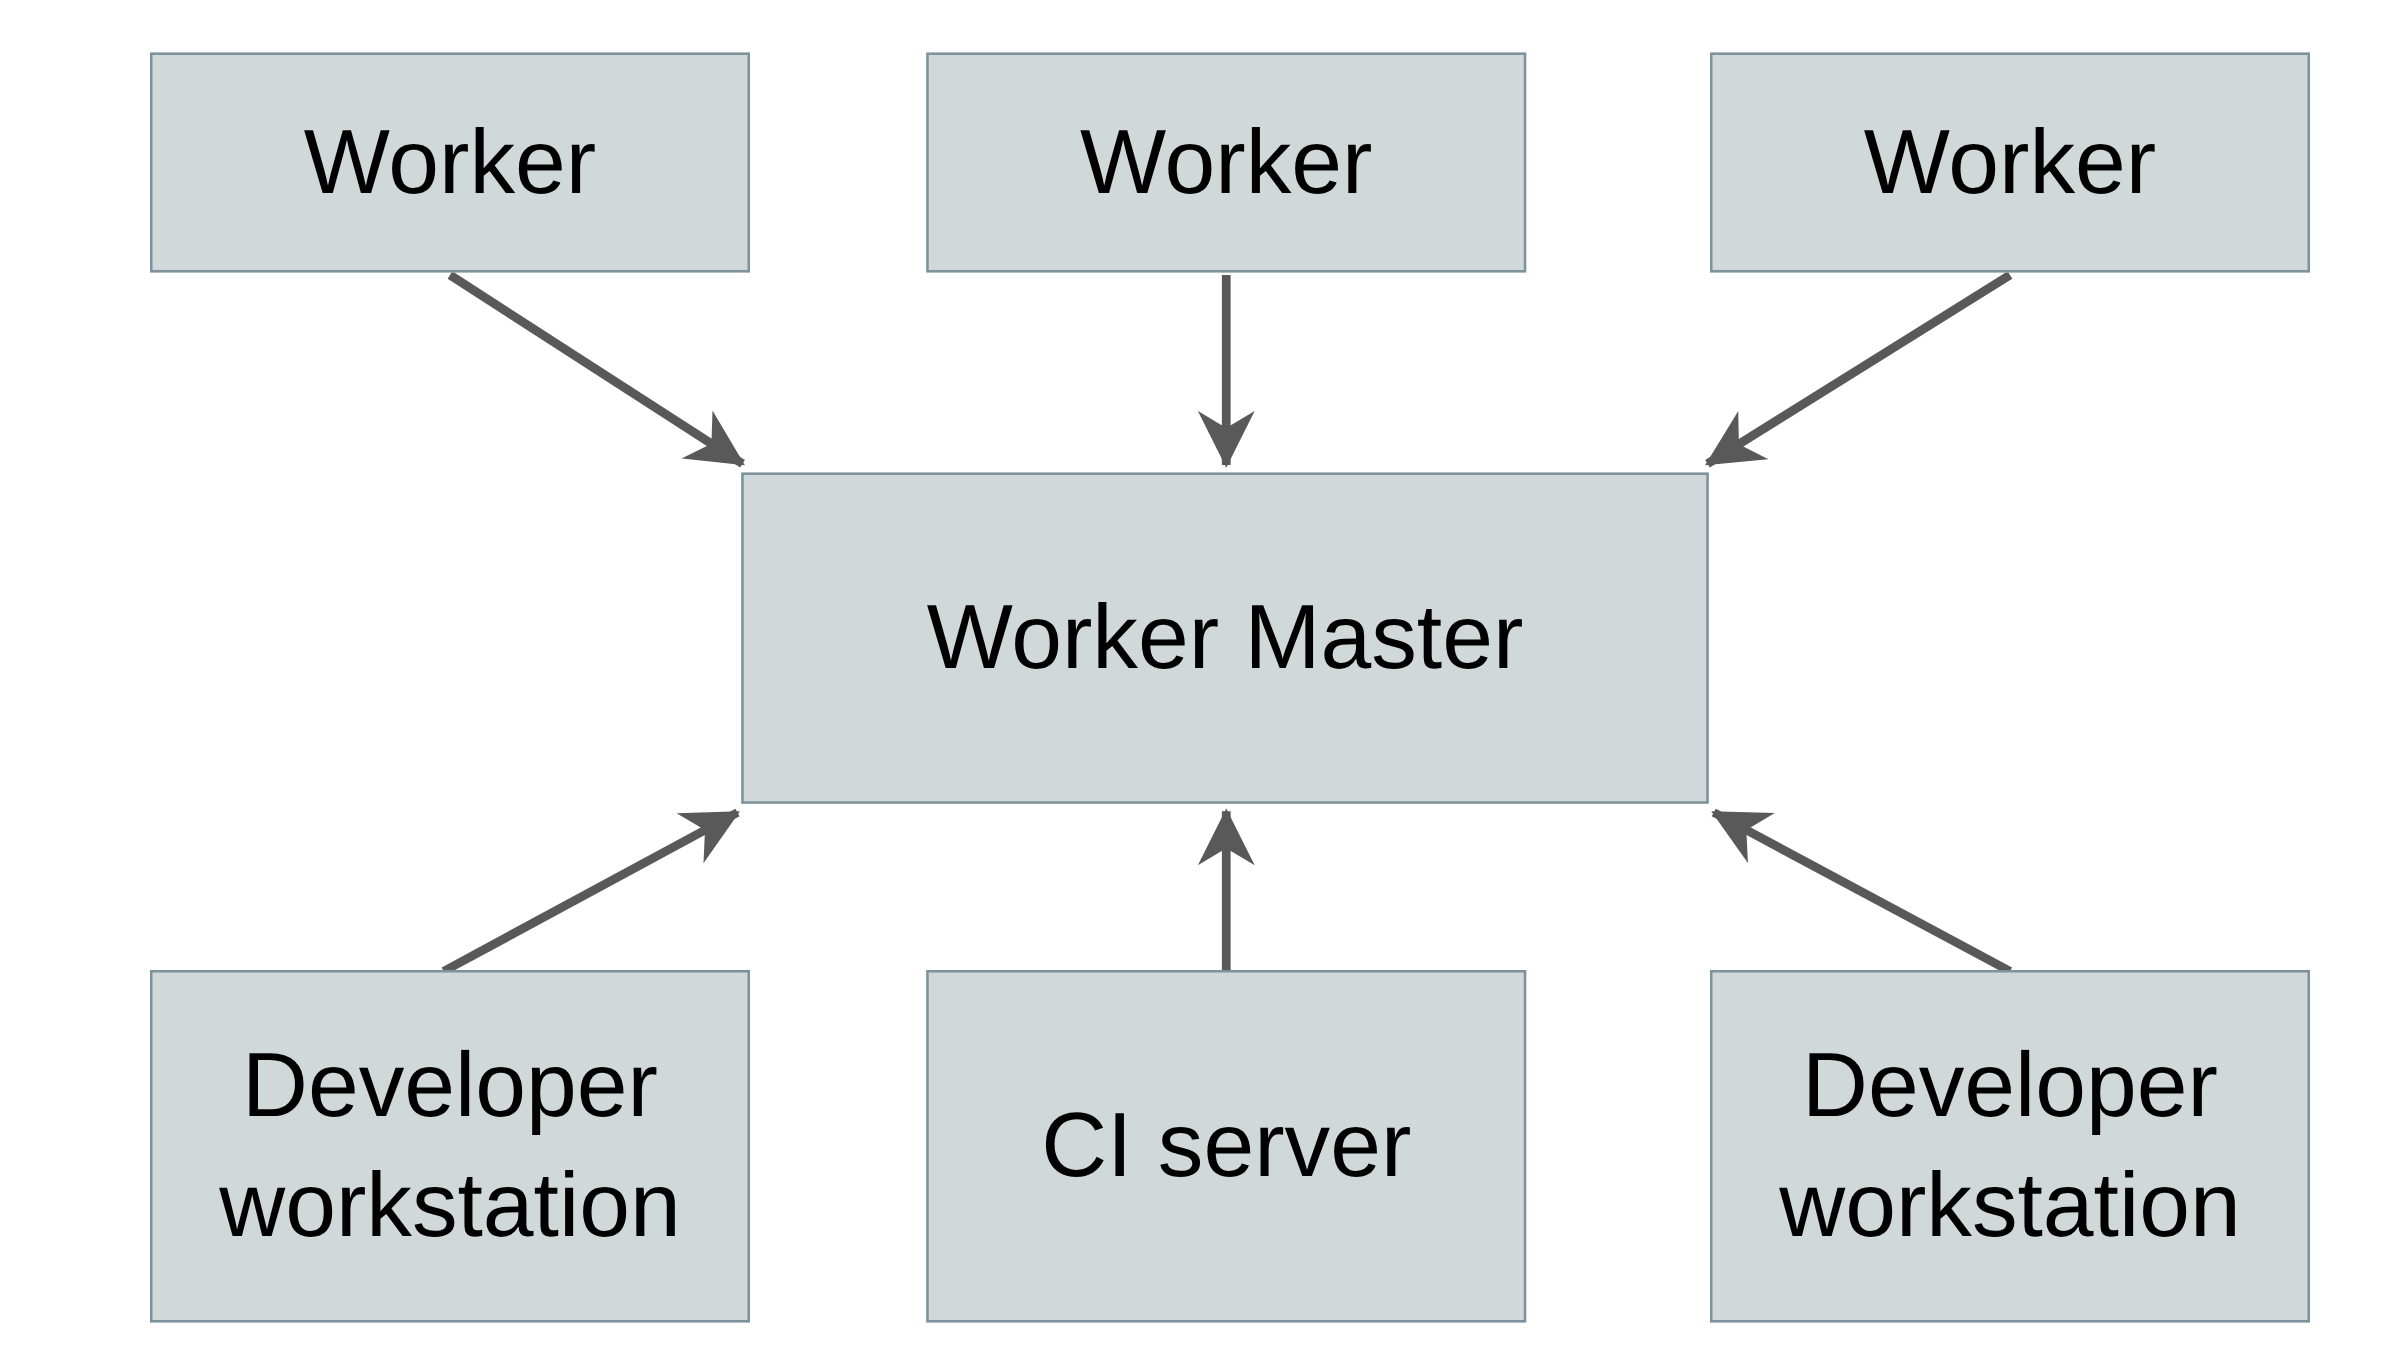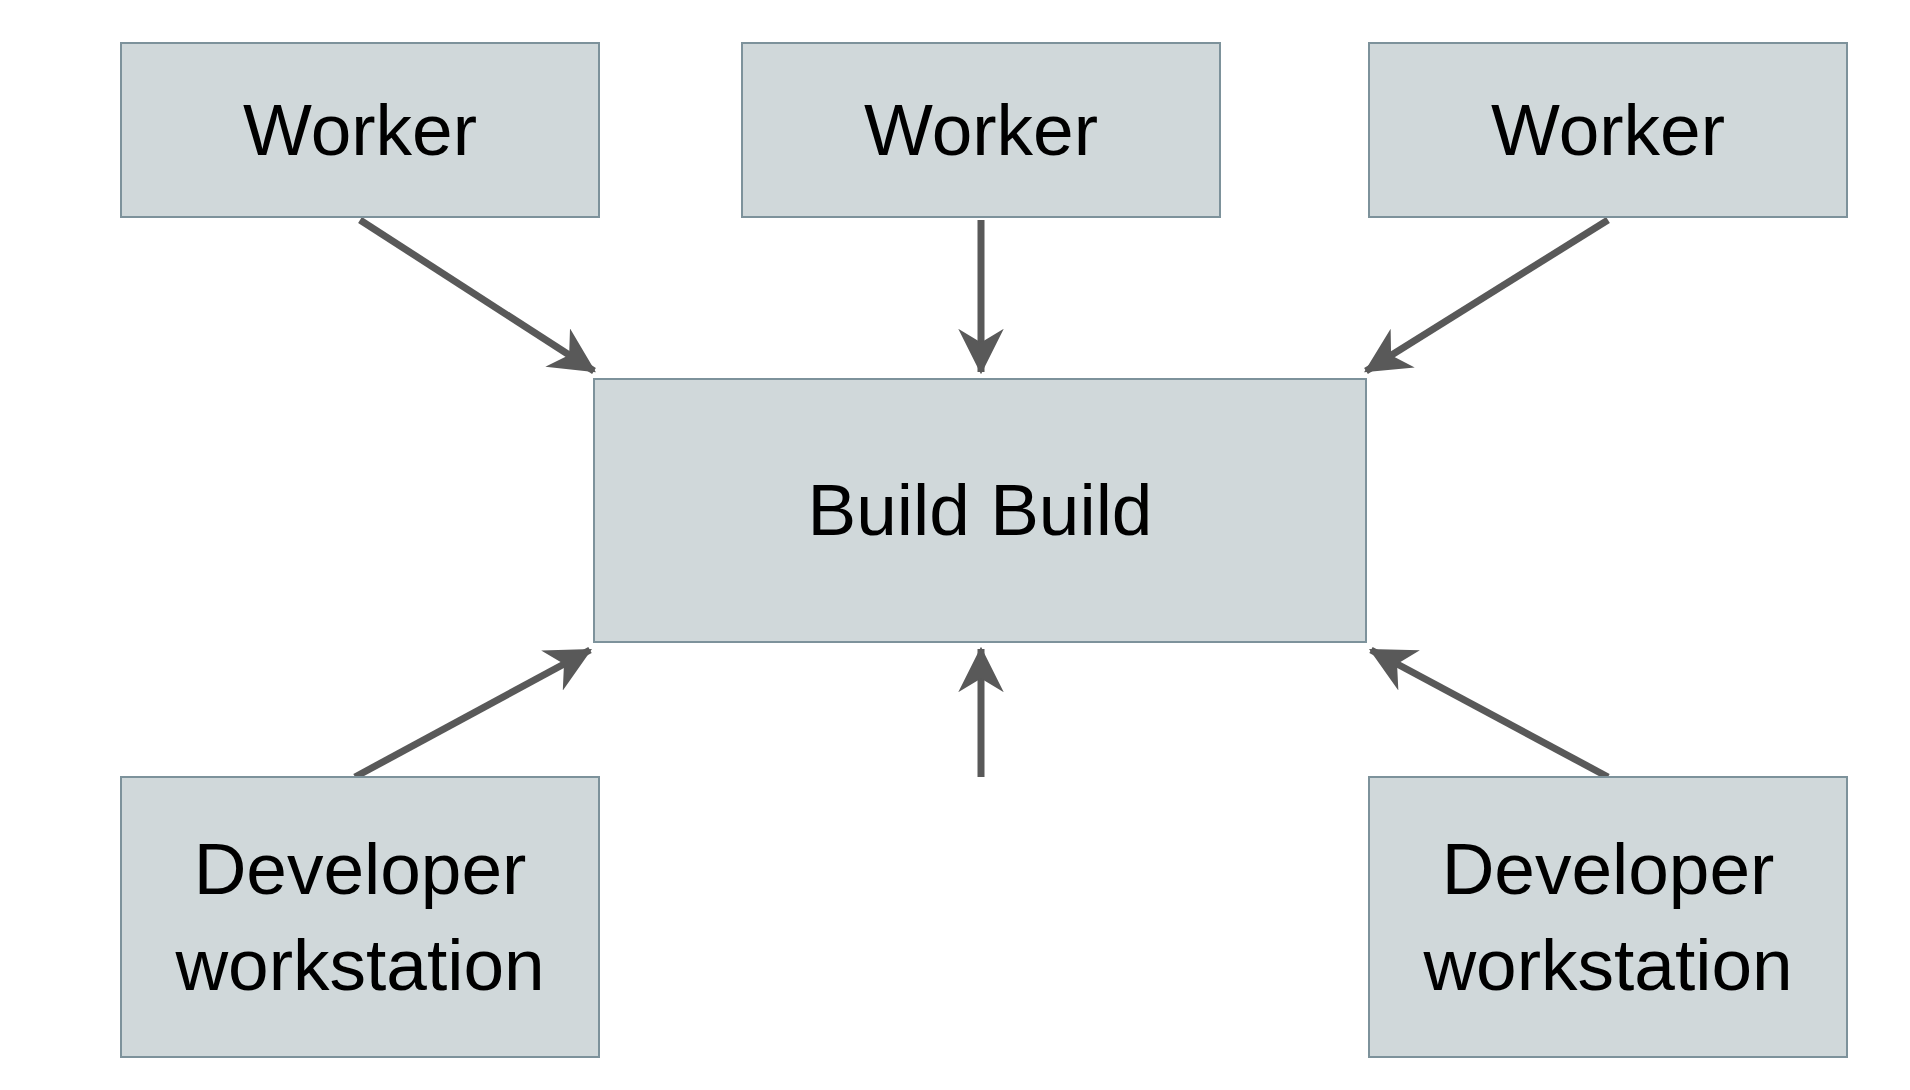--- a/index.html
+++ b/index.html
@@ -65,22 +65,25 @@
   <div class="node" style="left: 120px; top: 42px; width: 480px; height: 176px;">
     <span class="node-label">Worker</span>
   </div>
   <div class="node" style="left: 741px; top: 42px; width: 480px; height: 176px;">
     <span class="node-label">Worker</span>
   </div>
   <div class="node" style="left: 1368px; top: 42px; width: 480px; height: 176px;">
     <span class="node-label">Worker</span>
   </div>
   <div class="node" style="left: 593px; top: 378px; width: 774px; height: 265px;">
-    <span class="node-label">Build Build</span>
+    <span class="node-label">Worker Master</span>
   </div>
   <div class="node" style="left: 120px; top: 776px; width: 480px; height: 282px;">
     <span class="node-label">Developer workstation</span>
+  </div>
+  <div class="node" style="left: 741px; top: 776px; width: 480px; height: 282px;">
+    <span class="node-label">CI server</span>
   </div>
   <div class="node" style="left: 1368px; top: 776px; width: 480px; height: 282px;">
     <span class="node-label">Developer workstation</span>
   </div>
 
 </div>
 
 </body></html>

